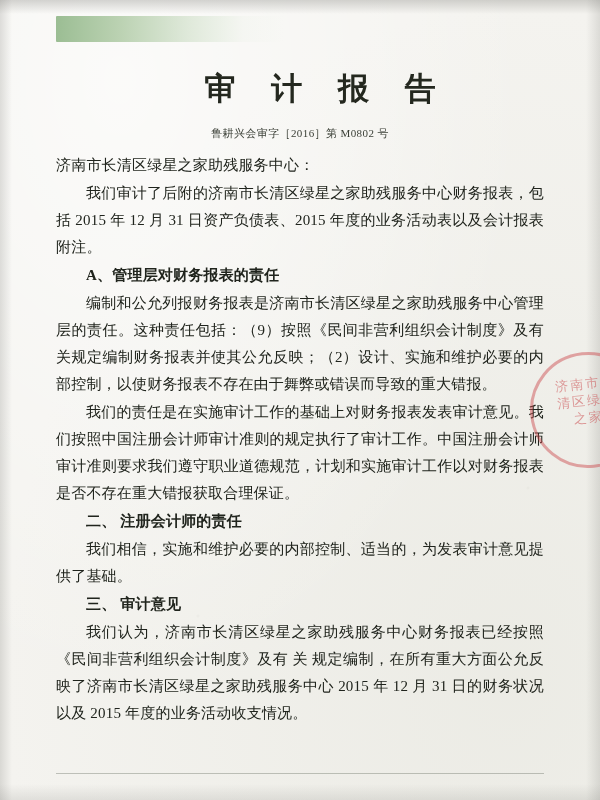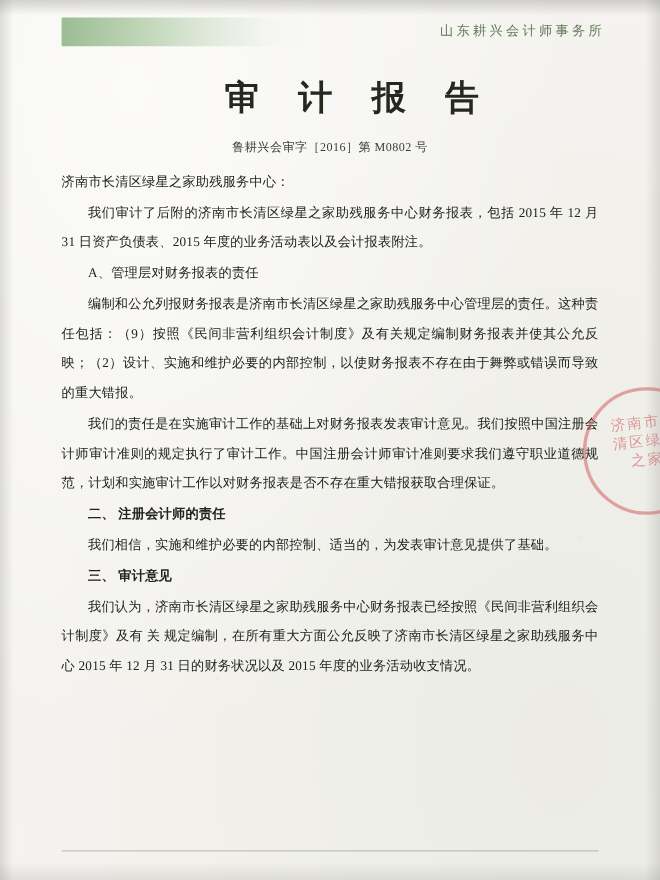--- a/index.html
+++ b/index.html
@@ -106,33 +106,33 @@
   }
 
   .body-wrap {
     position: absolute;
     top: 152px;
     left: 56px;
     width: 488px;
   }
   p.para {
     margin: 0 0 1px 0;
-    font-size: 12px;
+    font-size: 15px;
     line-height: 27px;
     color: #20241d;
     text-align: justify;
     text-justify: inter-ideograph;
     letter-spacing: 0.2px;
   }
   p.indent {
     text-indent: 2em;
   }
   p.heading {
     text-indent: 2em;
-    font-weight: normal;
+    font-weight: bold;
   }
   p.heading-sp {
     text-indent: 2em;
     font-weight: bold;
     letter-spacing: 0.2px;
   }
 
   
   .seal {
     position: absolute;
@@ -186,21 +186,20 @@
 
 <div class="page">
 
   <div class="scan-top-shadow"></div>
   <div class="scan-left-shadow"></div>
   <div class="scan-right-shadow"></div>
   <div class="scan-bottom-shadow"></div>
   <div class="speckle"></div>
 
   <div class="letterhead-band"></div>
-  <div class="letterhead-firm">山东耕兴会计师事务所</div>
 
   <div class="doc-title">审 计 报 告</div>
   <div class="doc-number">鲁耕兴会审字［2016］第 M0802 号</div>
 
   <div class="body-wrap">
     <p class="para">济南市长清区绿星之家助残服务中心：</p>
     <p class="para indent">我们审计了后附的济南市长清区绿星之家助残服务中心财务报表，包括 2015 年 12 月 31 日资产负债表、2015 年度的业务活动表以及会计报表附注。</p>
     <p class="para heading">A、管理层对财务报表的责任</p>
     <p class="para indent">编制和公允列报财务报表是济南市长清区绿星之家助残服务中心管理层的责任。这种责任包括：（9）按照《民间非营利组织会计制度》及有关规定编制财务报表并使其公允反映；（2）设计、实施和维护必要的内部控制，以使财务报表不存在由于舞弊或错误而导致的重大错报。</p>
     <p class="para indent">我们的责任是在实施审计工作的基础上对财务报表发表审计意见。我们按照中国注册会计师审计准则的规定执行了审计工作。中国注册会计师审计准则要求我们遵守职业道德规范，计划和实施审计工作以对财务报表是否不存在重大错报获取合理保证。</p>

